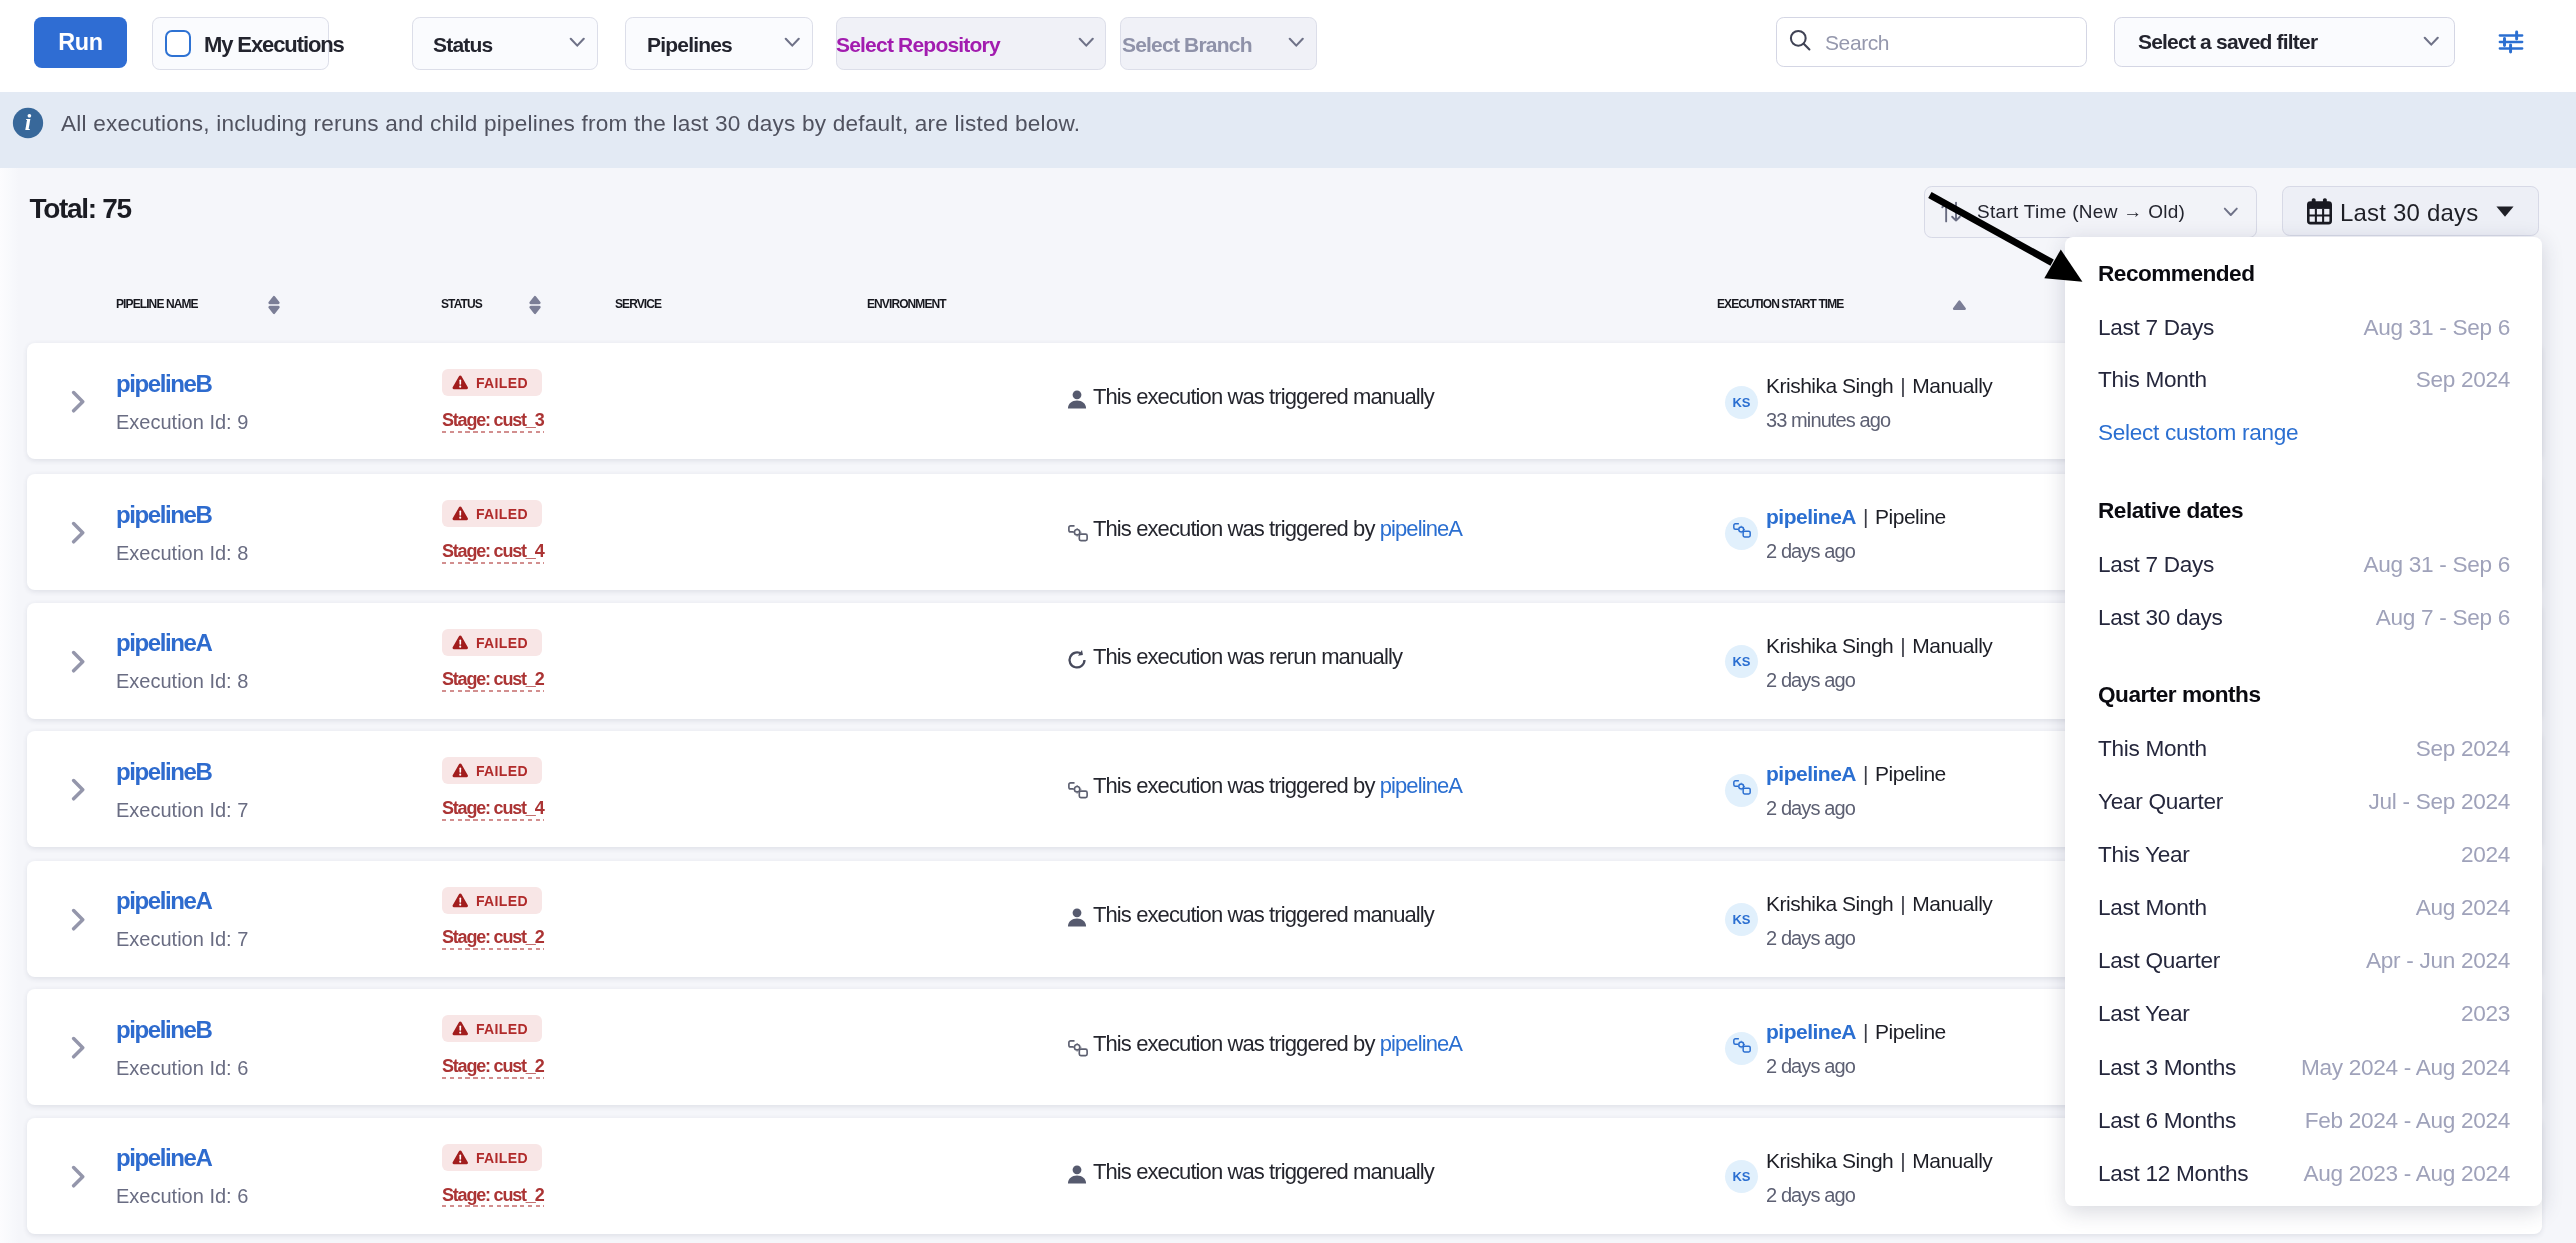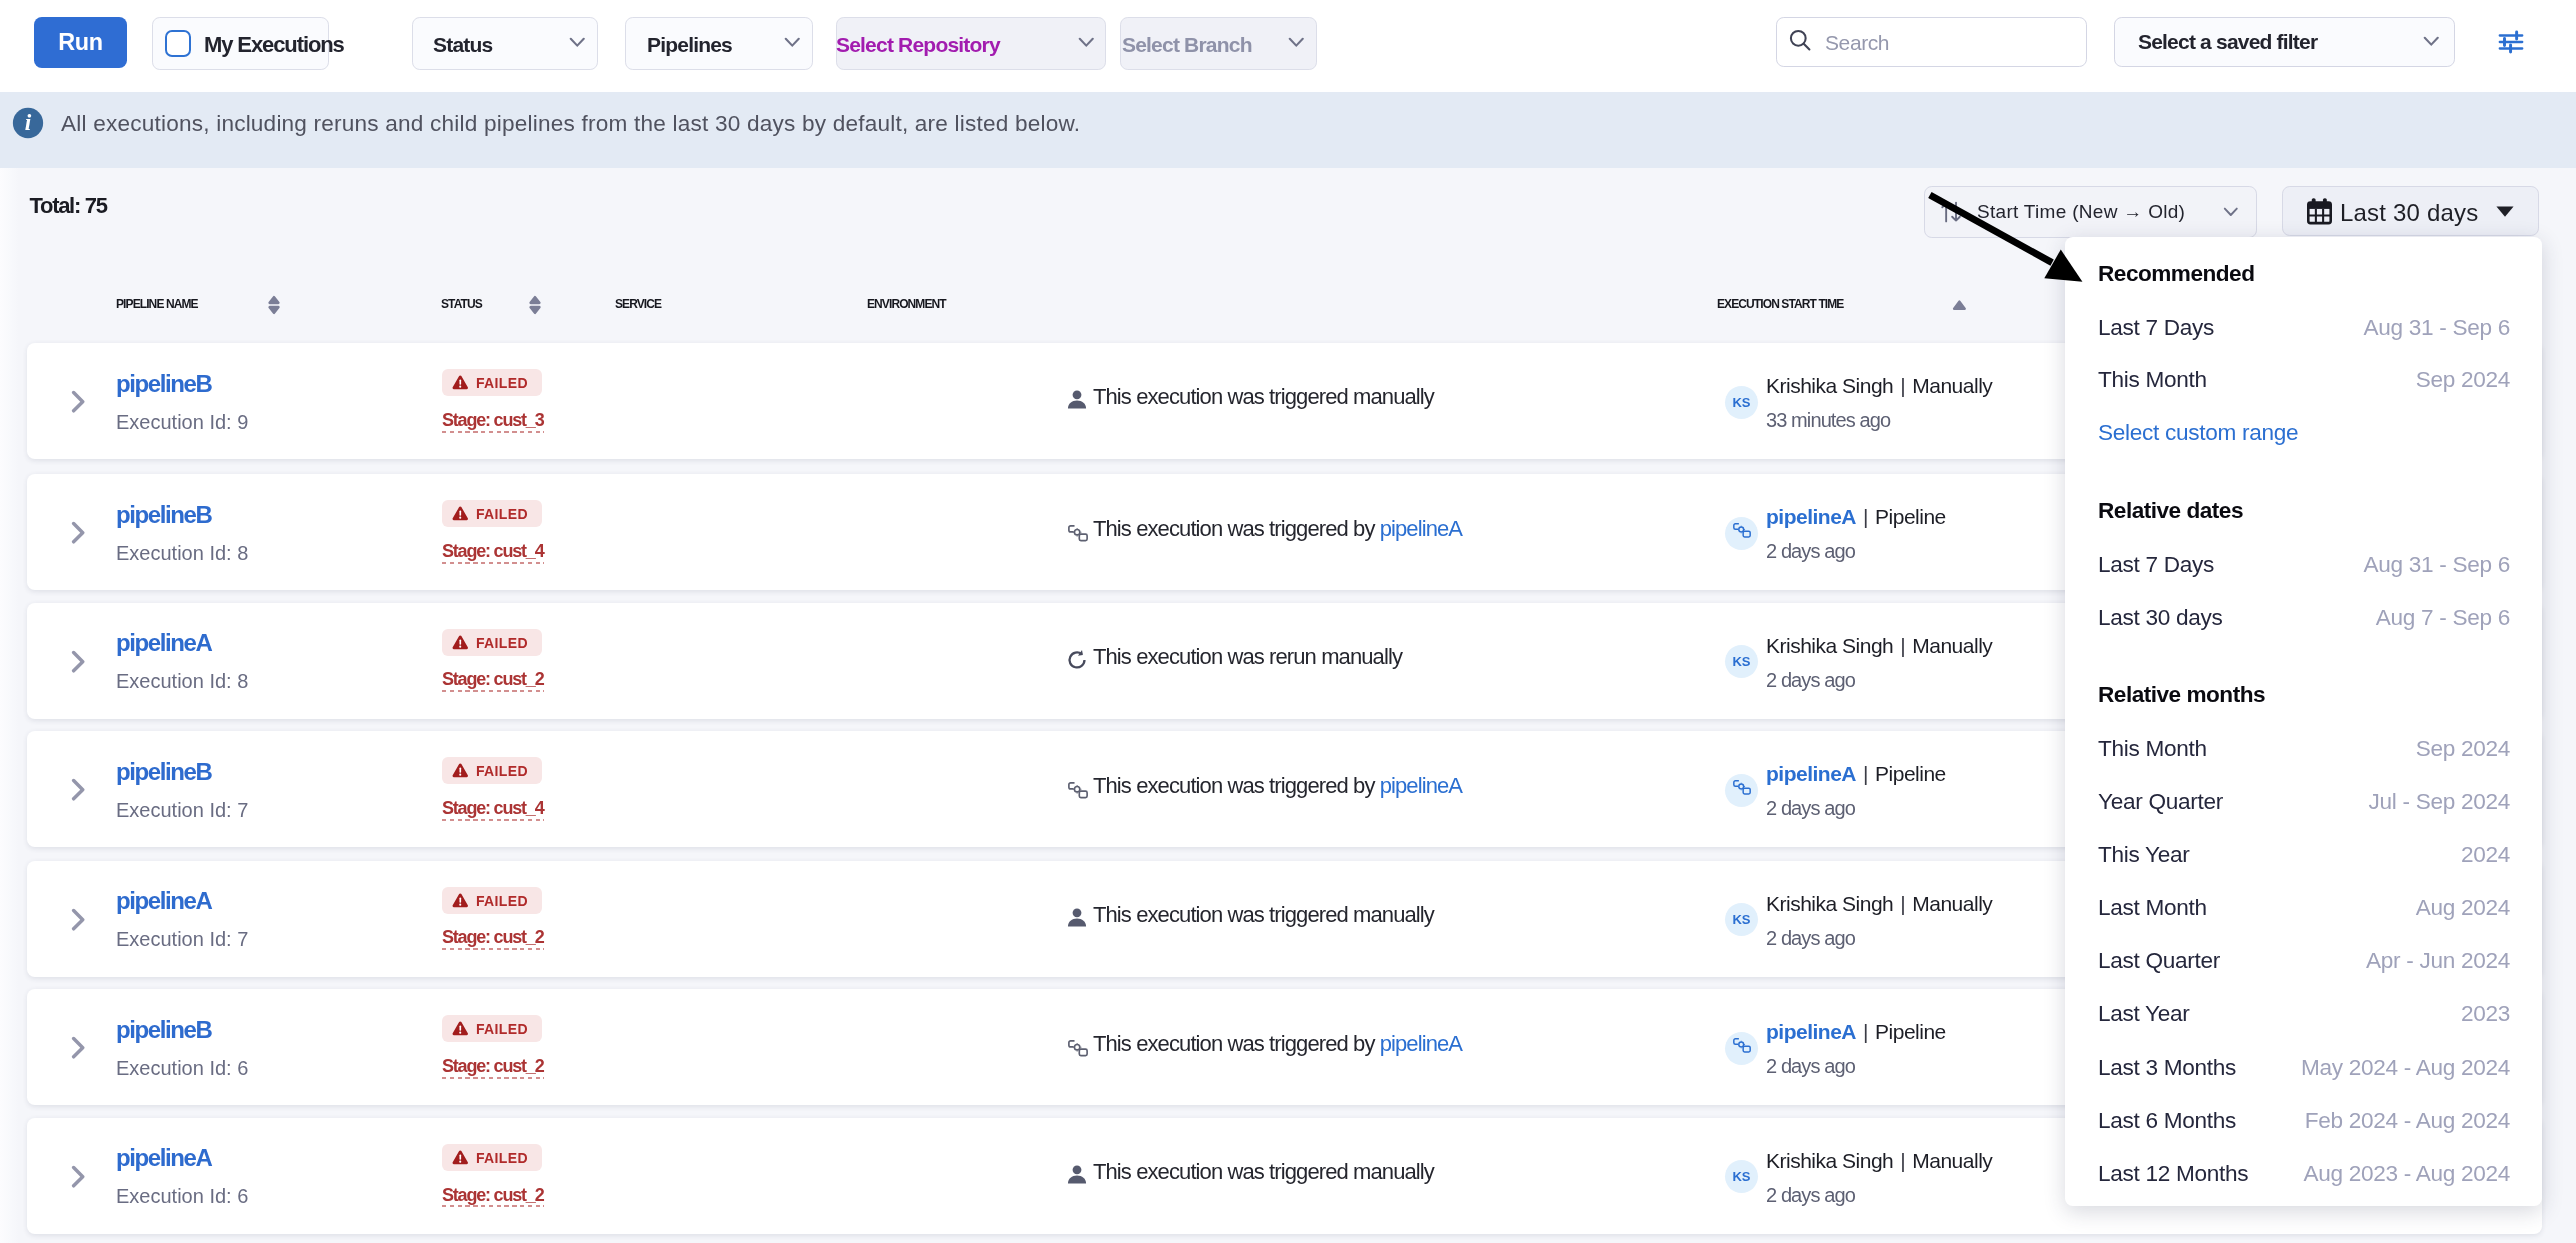--- a/index.html
+++ b/index.html
@@ -5,21 +5,21 @@
 body { font-family:"Liberation Sans", sans-serif; background:#f5f6fa; position:relative; }
 .abs { position:absolute; }
 .runbtn { left:34px; top:16.5px; width:93px; height:51px; background:#2f6dd3; border-radius:7.8px; color:#fff; font-size:23.4px; font-weight:bold; letter-spacing:-0.4px; text-align:center; line-height:50px; }
 .fbox { border:1.7px solid #dcdee9; border-radius:7.8px; }
 .cbx { left:165px; top:29.5px; width:26px; height:27px; border:2.3px solid #2e72d3; border-radius:7px; background:#fff; }
 .myexec { left:204px; top:32px; font-size:22px; font-weight:bold; letter-spacing:-1.1px; color:#23242e; }
 .seltext { font-size:21px; font-weight:bold; letter-spacing:-0.8px; }
 .phtext { left:1825px; font-size:21px; letter-spacing:-0.4px; color:#9598ad; }
 .savedtext { font-size:21px; font-weight:bold; letter-spacing:-0.8px; color:#23242e; }
 .bannertext { font-size:22.6px; letter-spacing:0.2px; color:#50525f; }
-.total { left:29.5px; top:193px; font-size:22px; font-weight:bold; letter-spacing:-1.3px; color:#1b1c23; }
+.total { left:29.5px; top:193px; font-size:28px; font-weight:bold; letter-spacing:-1.3px; color:#1b1c23; }
 .sorttext { font-size:19px; letter-spacing:0.3px; color:#23242e; }
 .l30text { font-size:24px; letter-spacing:0.2px; color:#1e1f26; }
 .th { font-size:12px; font-weight:bold; letter-spacing:-0.9px; color:#17181f; }
 .card { background:#fff; border-radius:7.8px; box-shadow:0 1.7px 5.2px rgba(40,45,80,0.10); }
 .name { font-size:24px; font-weight:bold; letter-spacing:-1.4px; color:#2e6bce; line-height:1; }
 .execid { font-size:20px; letter-spacing:0px; color:#696c82; line-height:1; }
 .badge { height:27px; background:#f8e6e6; border-radius:6px; display:flex; align-items:center; padding:0 14px 0 9.6px; font-size:14px; font-weight:bold; letter-spacing:0.4px; color:#b02a2a; line-height:1; }
 .stage { font-size:18px; font-weight:bold; letter-spacing:-1.2px; color:#ab3434; line-height:1; }
 .dashes { height:1.7px; background:repeating-linear-gradient(90deg,#d28f8f 0 4.3px,transparent 4.3px 7.8px); }
 .trig { font-size:22px; letter-spacing:-0.9px; color:#25262e; line-height:1; }
@@ -324,21 +324,21 @@
 <div class="abs pi plabel" style="left:2098px;top:317px">Last 7 Days</div>
 <div class="abs pval" style="right:66px;top:317px">Aug 31 - Sep 6</div>
 <div class="abs pi plabel" style="left:2098px;top:369px">This Month</div>
 <div class="abs pval" style="right:66px;top:369px">Sep 2024</div>
 <div class="abs pi plink" style="left:2098px;top:422px">Select custom range</div>
 <div class="abs pi phead" style="left:2098px;top:500px">Relative dates</div>
 <div class="abs pi plabel" style="left:2098px;top:554px">Last 7 Days</div>
 <div class="abs pval" style="right:66px;top:554px">Aug 31 - Sep 6</div>
 <div class="abs pi plabel" style="left:2098px;top:607px">Last 30 days</div>
 <div class="abs pval" style="right:66px;top:607px">Aug 7 - Sep 6</div>
-<div class="abs pi phead" style="left:2098px;top:684px">Relative months</div>
+<div class="abs pi phead" style="left:2098px;top:684px">Quarter months</div>
 <div class="abs pi plabel" style="left:2098px;top:738px">This Month</div>
 <div class="abs pval" style="right:66px;top:738px">Sep 2024</div>
 <div class="abs pi plabel" style="left:2098px;top:791px">Year Quarter</div>
 <div class="abs pval" style="right:66px;top:791px">Jul - Sep 2024</div>
 <div class="abs pi plabel" style="left:2098px;top:844px">This Year</div>
 <div class="abs pval" style="right:66px;top:844px">2024</div>
 <div class="abs pi plabel" style="left:2098px;top:897px">Last Month</div>
 <div class="abs pval" style="right:66px;top:897px">Aug 2024</div>
 <div class="abs pi plabel" style="left:2098px;top:950px">Last Quarter</div>
 <div class="abs pval" style="right:66px;top:950px">Apr - Jun 2024</div>

